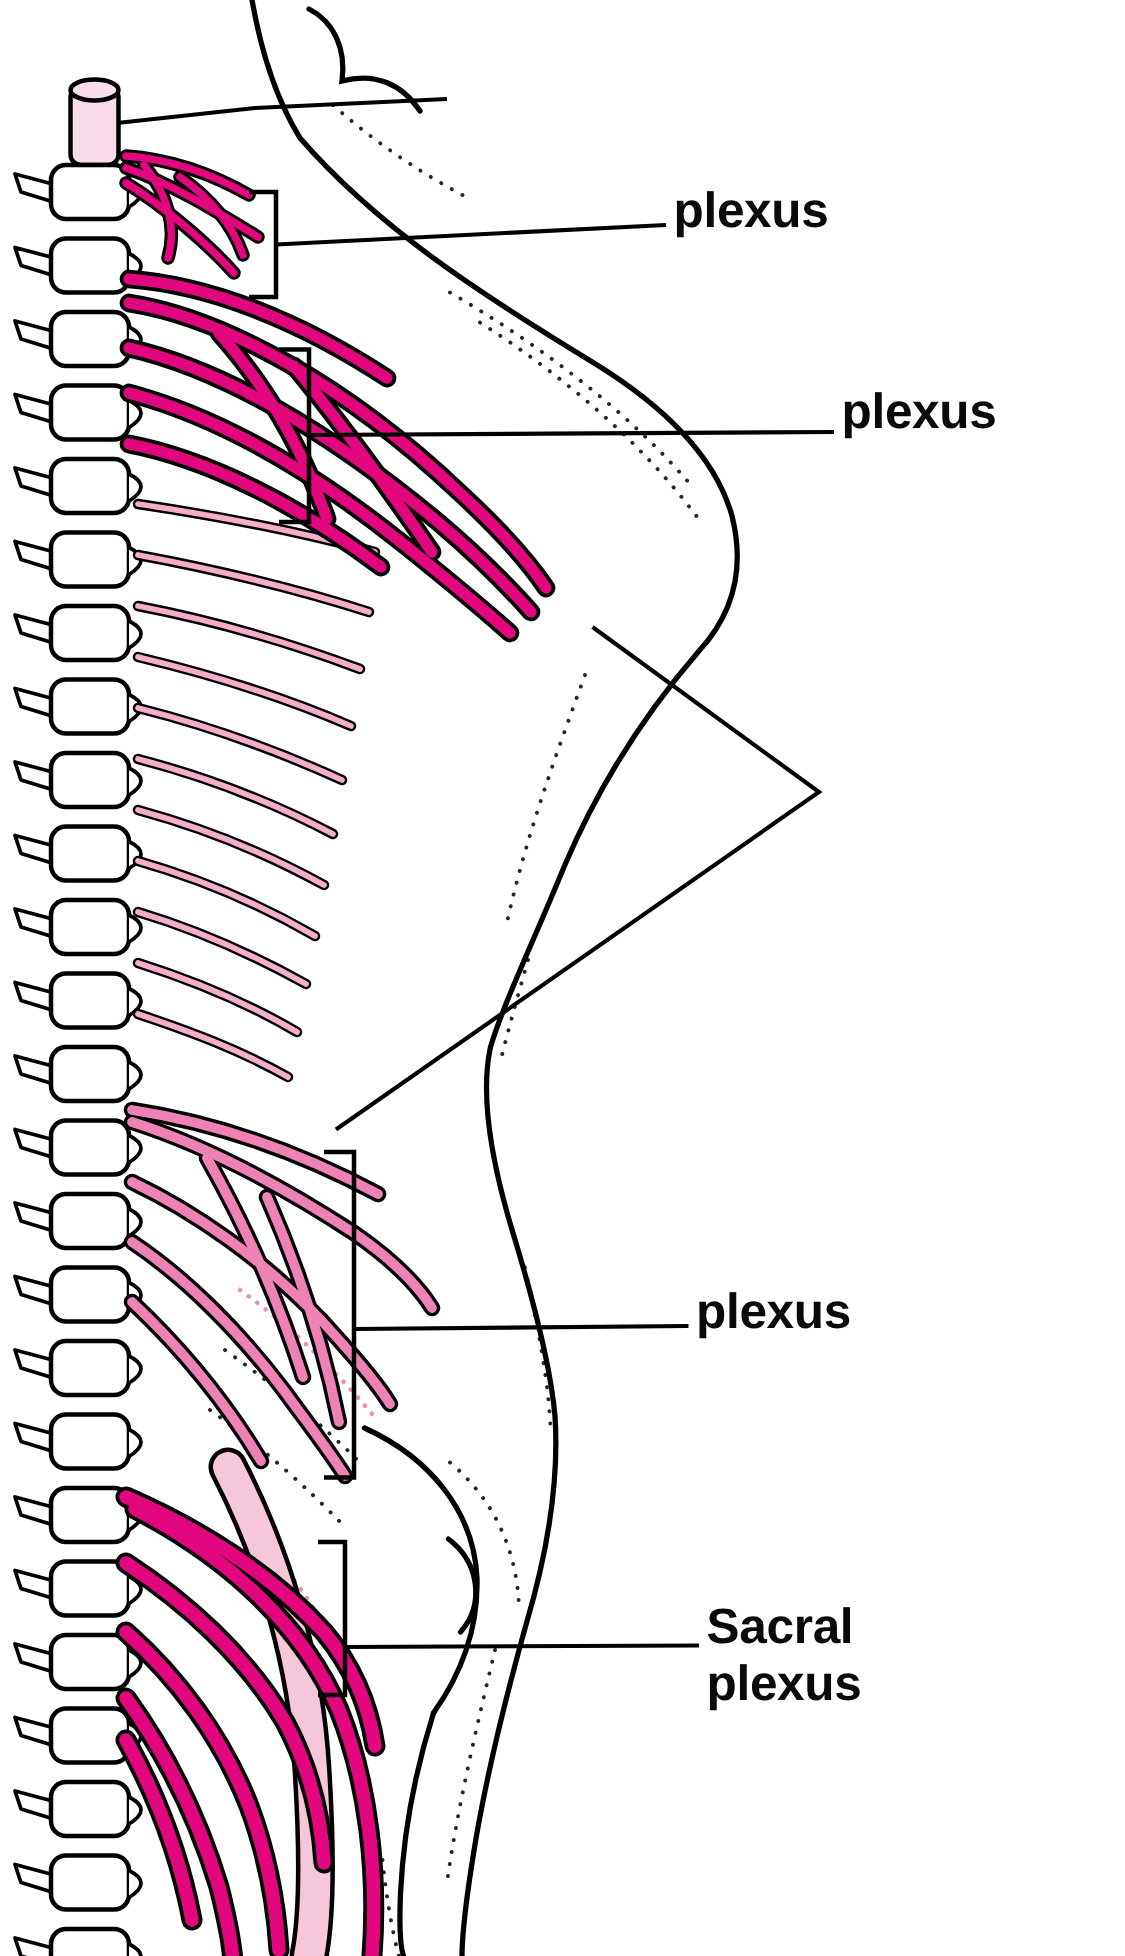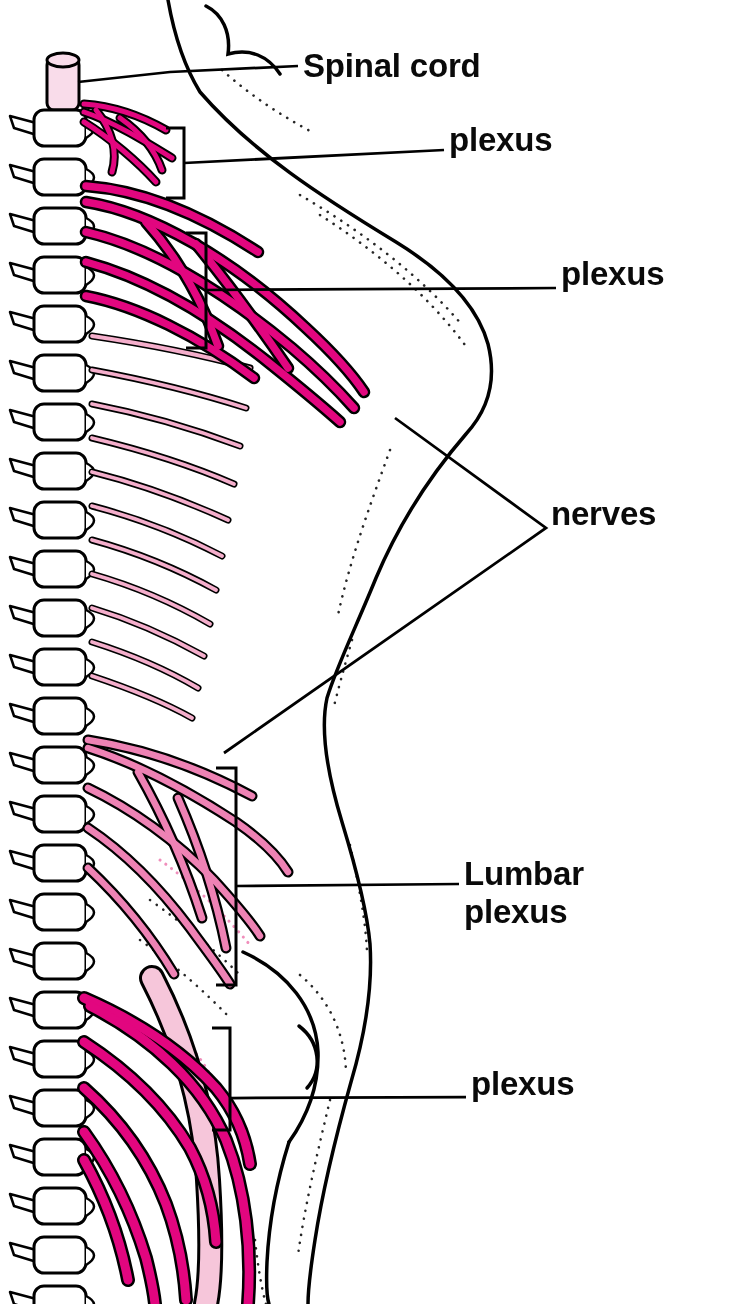--- a/index.html
+++ b/index.html
@@ -292,34 +292,29 @@
       <path class="leader" d="M395,418 L546,528 L224,753"></path>
 
       <path class="bracket" d="M216,768 L236,768 L236,985 L216,985"></path>
       <path class="leader" d="M236,886 L459,884"></path>
 
       <path class="bracket" d="M212,1028 L230,1028 L230,1130 L212,1130"></path>
       <path class="leader" d="M230,1098 L466,1097"></path>
     </g>
   </svg>
 
-  <div class="label label-spinal-cord">
-    <span>Spinal cord</span>
-    <span></span>
-  </div>
   <div class="label label-cervical">
     <span>plexus</span>
   </div>
   <div class="label label-brachial">
     <span>plexus</span>
   </div>
   <div class="label label-intercostal">
-    <span>nerves</span>
   </div>
   <div class="label label-lumbar">
-    <span>Lumbar</span>
     <span>plexus</span>
   </div>
   <div class="label label-sacral">
+    <span>Sacral</span>
     <span>plexus</span>
   </div>
 
 </div>
 
 </body></html>

